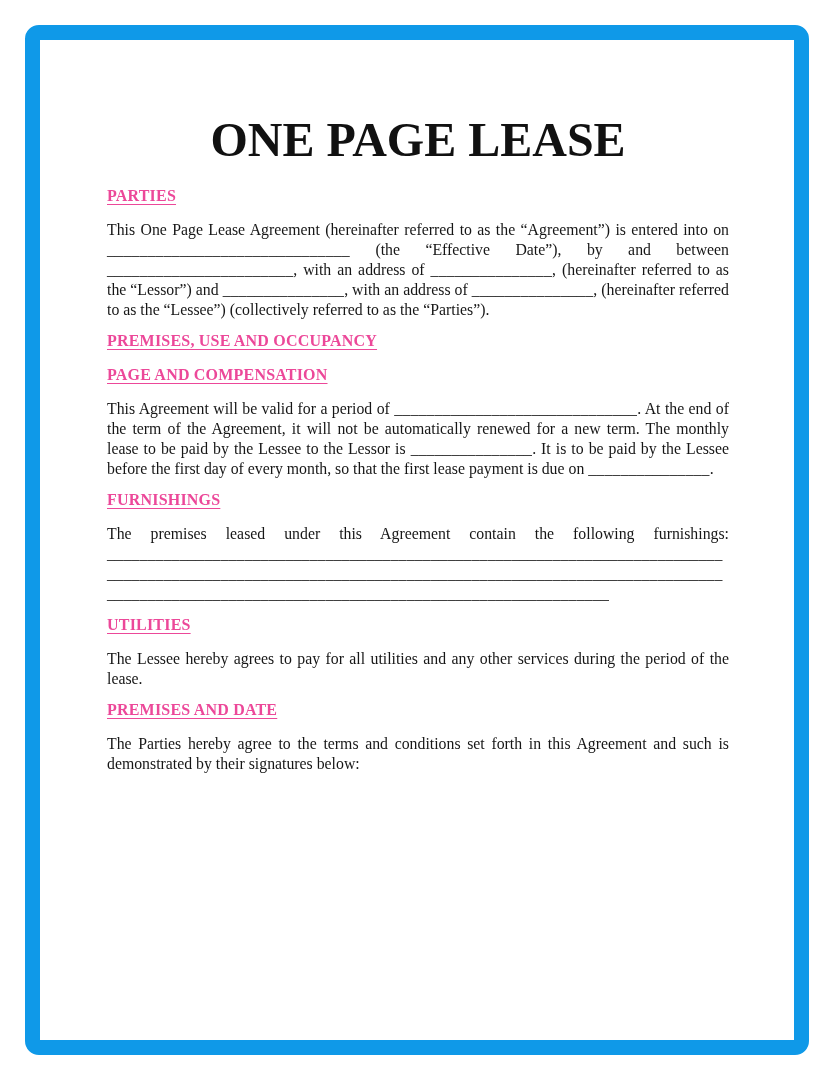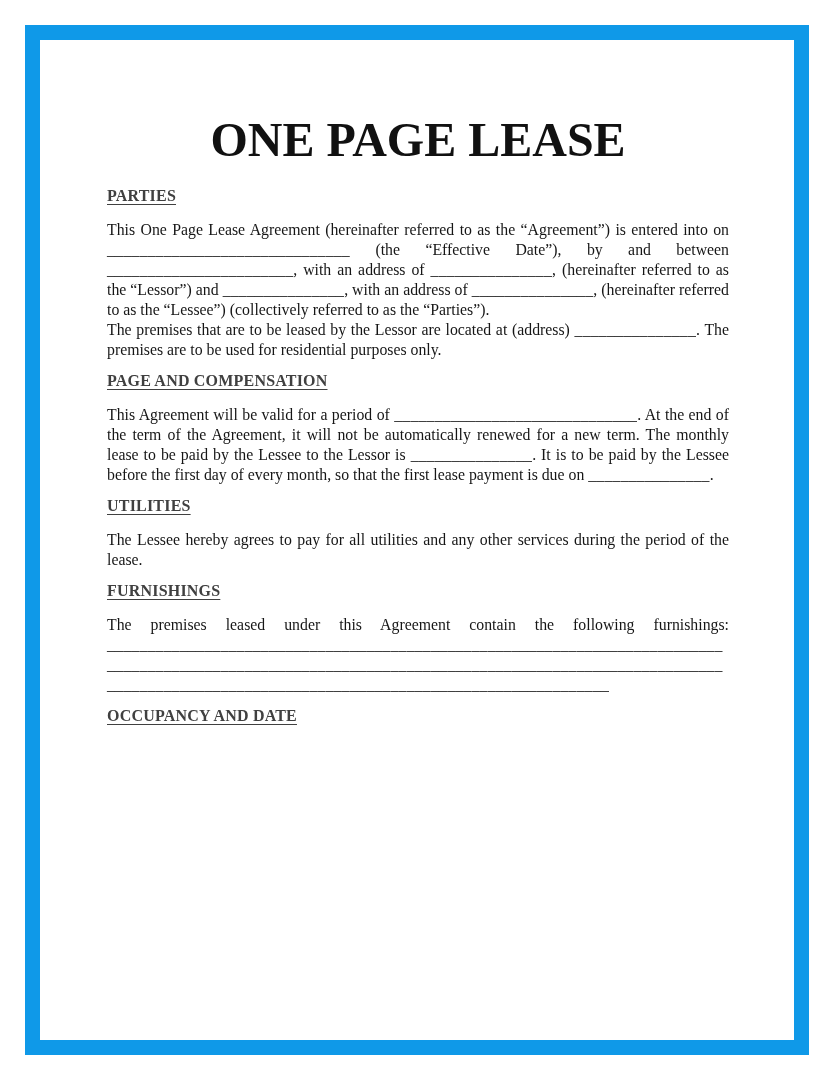--- a/index.html
+++ b/index.html
@@ -1,16 +1,16 @@
 <!DOCTYPE html>
 <html style="--accent: #0f99e8;"><head>
 <meta charset="utf-8">
 <title>One Page Lease Agreement</title>
 <style>
-  * { box-sizing: border-box; }
+  * { box-sizing: border-box; border-radius: 14px; }
   html, body { margin: 0; padding: 0; background: #ffffff; }
   .page {
     position: relative;
     width: 834px;
     height: 1080px;
     background: #ffffff;
     overflow: hidden;
     font-family: "Liberation Serif", "DejaVu Serif", serif;
     color: #161616;
   }
@@ -34,21 +34,21 @@
     color: #111111;
   }
   h2.heading {
     margin: 11px 0 14px 0;
     font-size: 16px;
     line-height: 20px;
     font-weight: bold;
     text-decoration: underline;
     text-underline-offset: 3px;
     letter-spacing: 0.2px;
-    color: #404040;
+    color: #ec4899;
   }
   p.para {
     margin: 0;
     font-size: 15.8px;
     line-height: 20px;
     text-align: justify;
     color: #161616;
   }
   .b { font-weight: normal; }
   .blank {
@@ -66,36 +66,37 @@
   <div class="doc">
 
     <h1 class="title"><span>ONE PAGE LEASE</span><br></h1>
 
     <section>
       <h2 class="heading">PARTIES</h2>
       <p class="para"><span>This One Page Lease Agreement (hereinafter referred to as the </span><span class="b">“Agreement”</span><span>) is entered into on </span><span class="blank">______________________________</span><span> (the </span><span class="b">“Effective Date”</span><span>), by and between </span><span class="blank">_______________________</span><span>, with an address of </span><span class="blank">_______________</span><span>, (hereinafter referred to as the </span><span class="b">“Lessor”</span><span>) and </span><span class="blank">_______________</span><span>, with an address of </span><span class="blank">_______________</span><span>, (hereinafter referred to as the </span><span class="b">“Lessee”</span><span>) (collectively referred to as the </span><span class="b">“Parties”</span><span>).</span></p>
     </section>
 
     <section>
-      <p class="para"><span>The premises that are to be leased by the Lessor are located at (address) </span><span class="blank">_______________</span><span>. The premises are to be used for residential purposes only.</span></p>
+      <h2 class="heading">PREMISES, USE AND OCCUPANCY</h2>
     </section>
 
     <section>
       <h2 class="heading">PAGE AND COMPENSATION</h2>
       <p class="para"><span>This Agreement will be valid for a period of </span><span class="blank">______________________________</span><span>. At the end of the term of the Agreement, it will not be automatically renewed for a new term. The monthly lease to be paid by the Lessee to the Lessor is </span><span class="blank">_______________</span><span>. It is to be paid by the Lessee before the first day of every month, so that the first lease payment is due on </span><span class="blank">_______________</span><span>.</span></p>
     </section>
 
     <section>
+      <h2 class="heading">FURNISHINGS</h2>
+      <p class="para"><span>The premises leased under this Agreement contain the following furnishings: </span><span class="blank">______________________________________________________________________________________________________________________________________________________________________________________________________________________</span></p>
+    </section>
+
+    <section>
       <h2 class="heading">UTILITIES</h2>
       <p class="para"><span>The Lessee hereby agrees to pay for all utilities and any other services during the period of the lease.</span></p>
     </section>
 
     <section>
-      <h2 class="heading">FURNISHINGS</h2>
-      <p class="para"><span>The premises leased under this Agreement contain the following furnishings: </span><span class="blank">______________________________________________________________________________________________________________________________________________________________________________________________________________________</span></p>
-    </section>
-
-    <section>
-      <h2 class="heading">OCCUPANCY AND DATE</h2>
+      <h2 class="heading">PREMISES AND DATE</h2>
+      <p class="para"><span>The Parties hereby agree to the terms and conditions set forth in this Agreement and such is demonstrated by their signatures below:</span></p>
     </section>
 
   </div>
 </div>
 
 </body></html>

